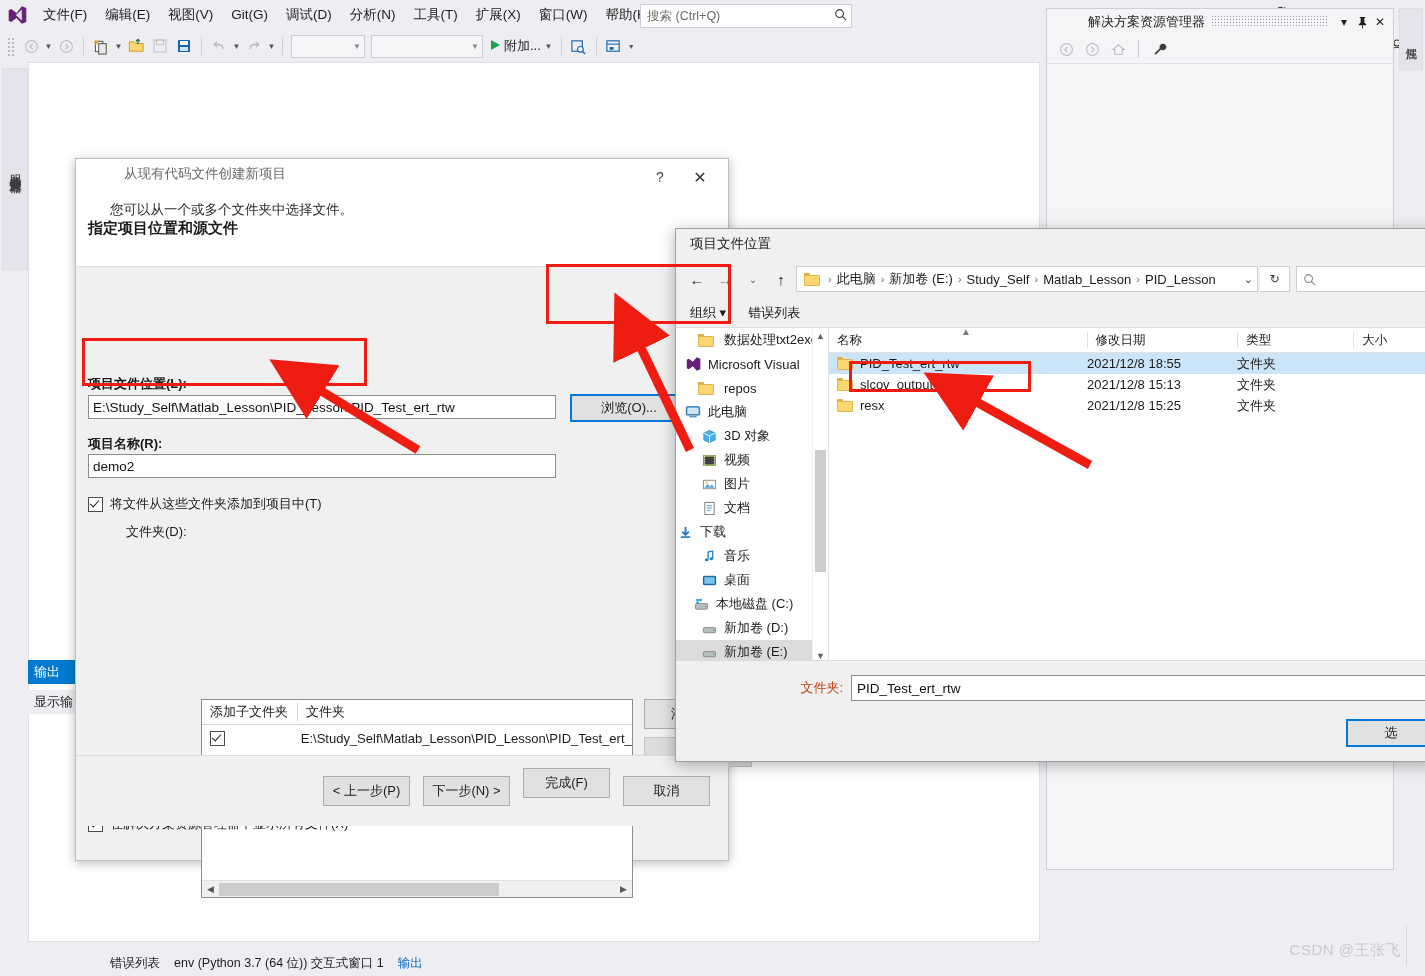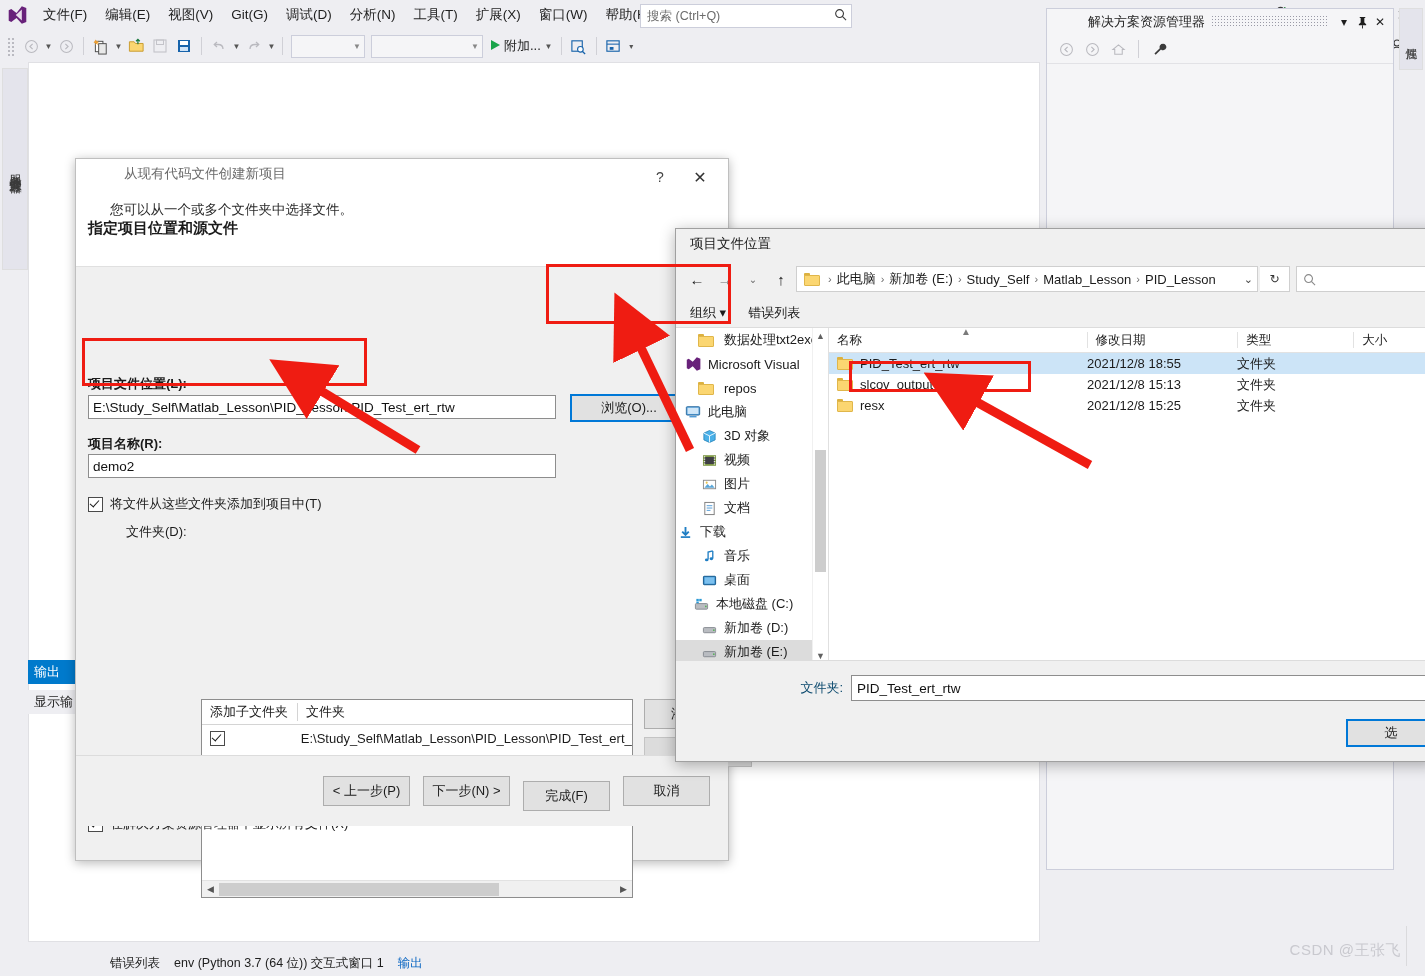--- a/index.html
+++ b/index.html
@@ -138,21 +138,21 @@
   .file-row.sel{background:#cce4f7;}
   .fr-name{width:258px;display:flex;align-items:center;padding-left:8px;box-sizing:border-box;}
   .fr-date{width:150px;}
   .fr-type{width:115px;}
   .fr-size{width:80px;}
   .folder-ico{width:16px;height:13px;margin-right:7px;flex:none;position:relative;}
   .folder-ico:before{content:"";position:absolute;left:0;top:0;width:6px;height:3px;background:#dcb13f;border-radius:1px 1px 0 0;}
   .folder-ico:after{content:"";position:absolute;left:0;top:2px;width:16px;height:11px;background:#fbd671;border:1px solid #e0b64a;box-sizing:border-box;border-radius:0 1px 1px 1px;}
   #pk-bottom{position:absolute;left:0;bottom:0;width:100%;height:100px;background:#f0f0f0;border-top:1px solid #dcdcdc;}
   #pk-fnrow{position:absolute;left:0;top:14px;width:100%;height:26px;display:flex;align-items:center;}
-  #pk-fnlabel{width:175px;text-align:right;padding-right:8px;font-size:13px;color:#0c4a6e;box-sizing:border-box;}
+  #pk-fnlabel{width:175px;text-align:right;padding-right:8px;font-size:13px;color:#c2410c;box-sizing:border-box;}
   #pk-fninput{flex:1;height:26px;border:1px solid #8d8d8d;background:#fff;display:flex;align-items:center;padding-left:5px;font-size:13.5px;color:#111;box-sizing:border-box;margin-right:8px;}
   #pk-selbtn{position:absolute;right:-2px;top:58px;width:90px;height:28px;border:2px solid #0078d7;background:#e1e1e1;display:flex;align-items:center;justify-content:center;font-size:13px;box-sizing:border-box;}
 
   
   .redbox{position:absolute;border:3px solid #ef1c12;box-sizing:border-box;z-index:60;pointer-events:none;}
   #arrows{position:absolute;left:0;top:0;width:1425px;height:976px;z-index:61;pointer-events:none;}
   #watermark{position:absolute;right:24px;bottom:16px;font-size:15px;color:#c9c9cf;z-index:70;letter-spacing:.5px;}
   #wm-line{position:absolute;right:18px;bottom:10px;width:1px;height:40px;background:#dadadd;z-index:69;}
 </style>
 </head>
@@ -442,21 +442,21 @@
     <div class="wz-input" style="left:37px;top:509px;width:445px;">*.cpp;*.cxx;*.cc;*.c;*.inl;*.h;*.hh;*.hpp;*.hxx;*.hm;*.inc;*.rc;*.resx;*.idl;*.rc2;*.def</div>
 
     <div class="wz-chk" style="left:12px;top:548px;">
       <span class="box checked"></span>
       <span>在解决方案资源管理器中显示所有文件(X)</span>
     </div>
 
     <div id="wz-footer">
       <div class="wz-btn" style="left:247px;top:20px;width:87px;height:30px;">&lt; 上一步(P)</div>
       <div class="wz-btn" style="left:347px;top:20px;width:87px;height:30px;">下一步(N) &gt;</div>
-      <div class="wz-btn" style="left:447px;top:25px;width:87px;height:30px;">完成(F)</div>
+      <div class="wz-btn" style="left:447px;top:12px;width:87px;height:30px;">完成(F)</div>
       <div class="wz-btn" style="left:547px;top:20px;width:87px;height:30px;">取消</div>
     </div>
   </div>
 </div>
 
 <div id="picker">
   <div id="pk-title">项目文件位置</div>
 
   <div id="pk-navbar">
     <div class="pk-nav on">←</div>

